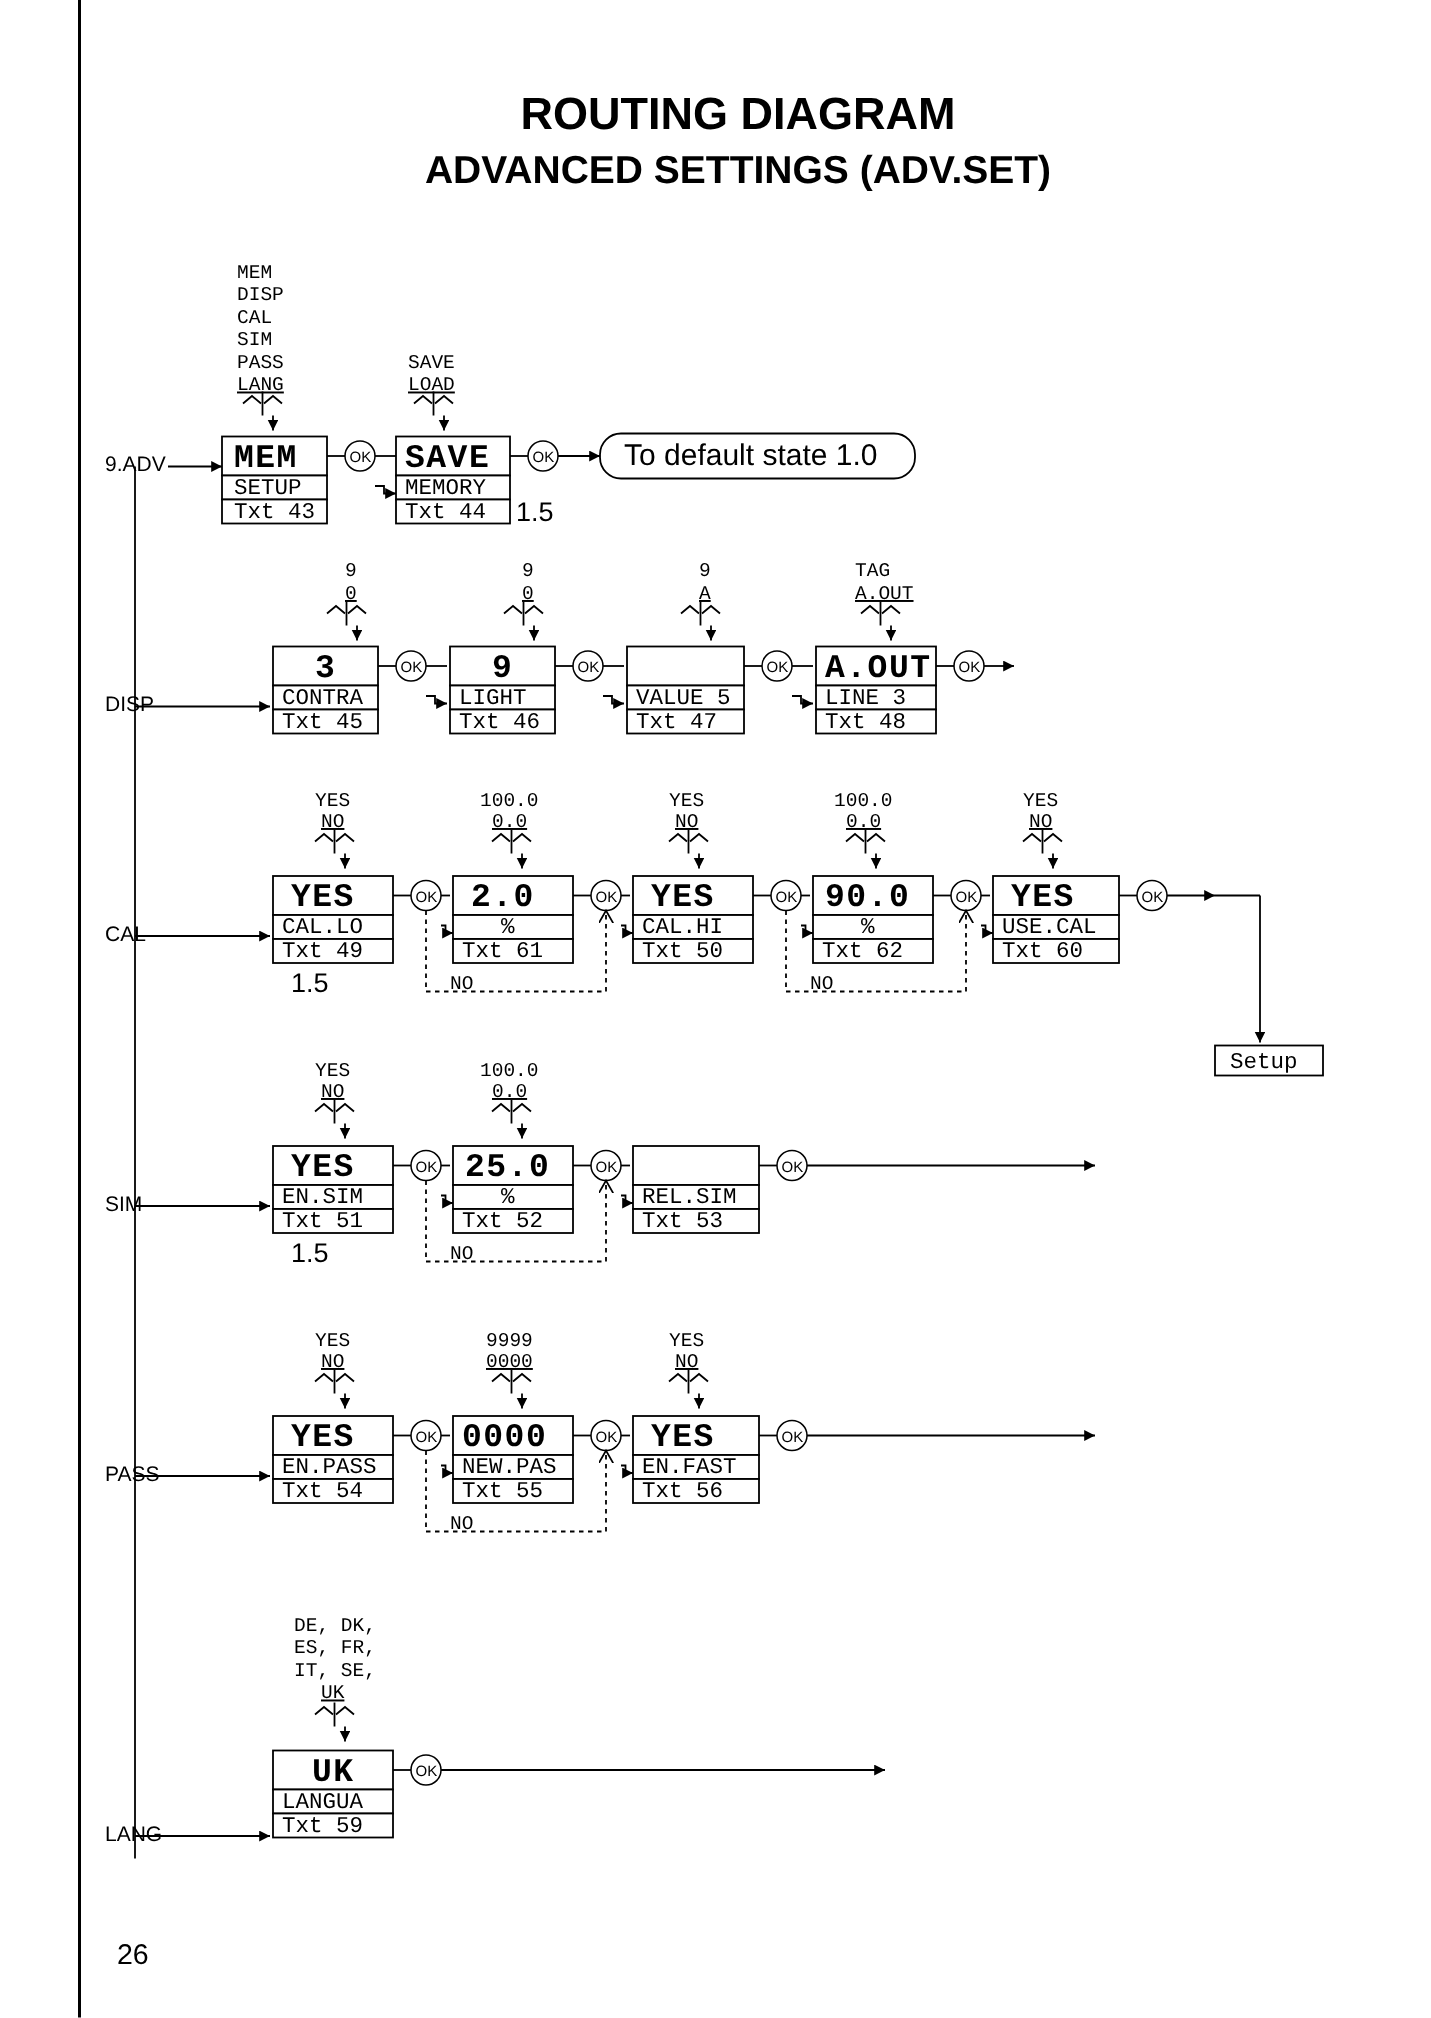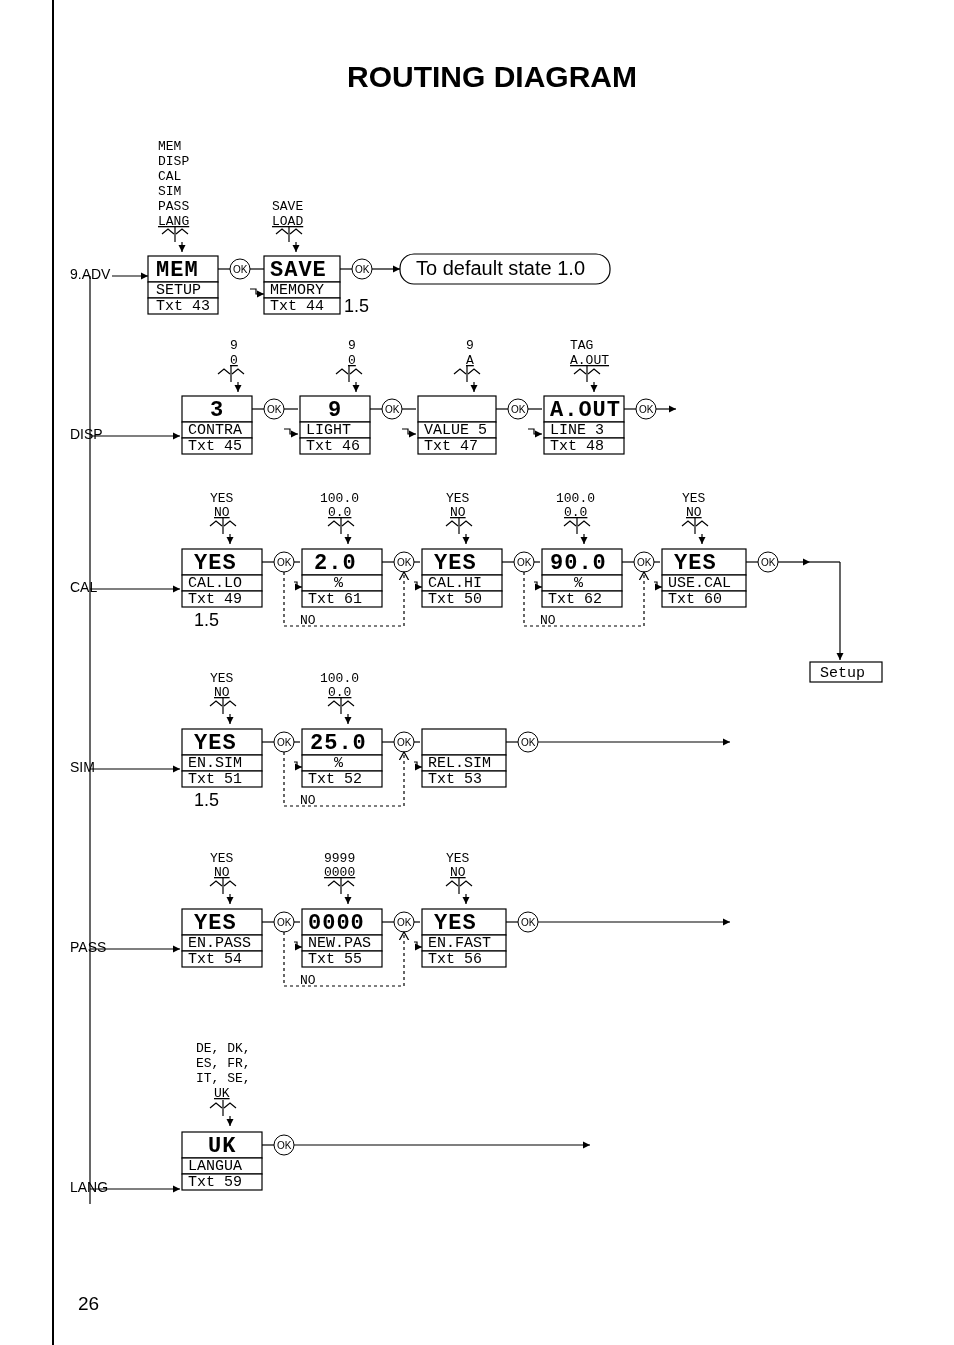--- a/index.html
+++ b/index.html
@@ -25,20 +25,21 @@
     .hint { font-family: "Courier New", monospace; font-size: 13px; }
   </style>
 </head>
 <body>
 
 <div class="page">
   <div class="vline-left"></div>
 
   <div class="title">
     <div class="line1">ROUTING DIAGRAM</div>
+    <div class="line2">ADVANCED SETTINGS (ADV.SET)</div>
   </div>
 
   <div class="svg-wrap">
     <svg width="860" height="1130" viewBox="0 0 860 1130">
       <defs>
         <marker id="ah" markerWidth="8" markerHeight="8" refX="6" refY="3" orient="auto">
           <path d="M0,0 L6,3 L0,6 Z" fill="#000"></path>
         </marker>
         <marker id="ahopen" markerWidth="10" markerHeight="10" refX="7" refY="4" orient="auto">
           <path d="M0,0 L7,4 L0,8" fill="none" stroke="#000" stroke-width="1"></path>

